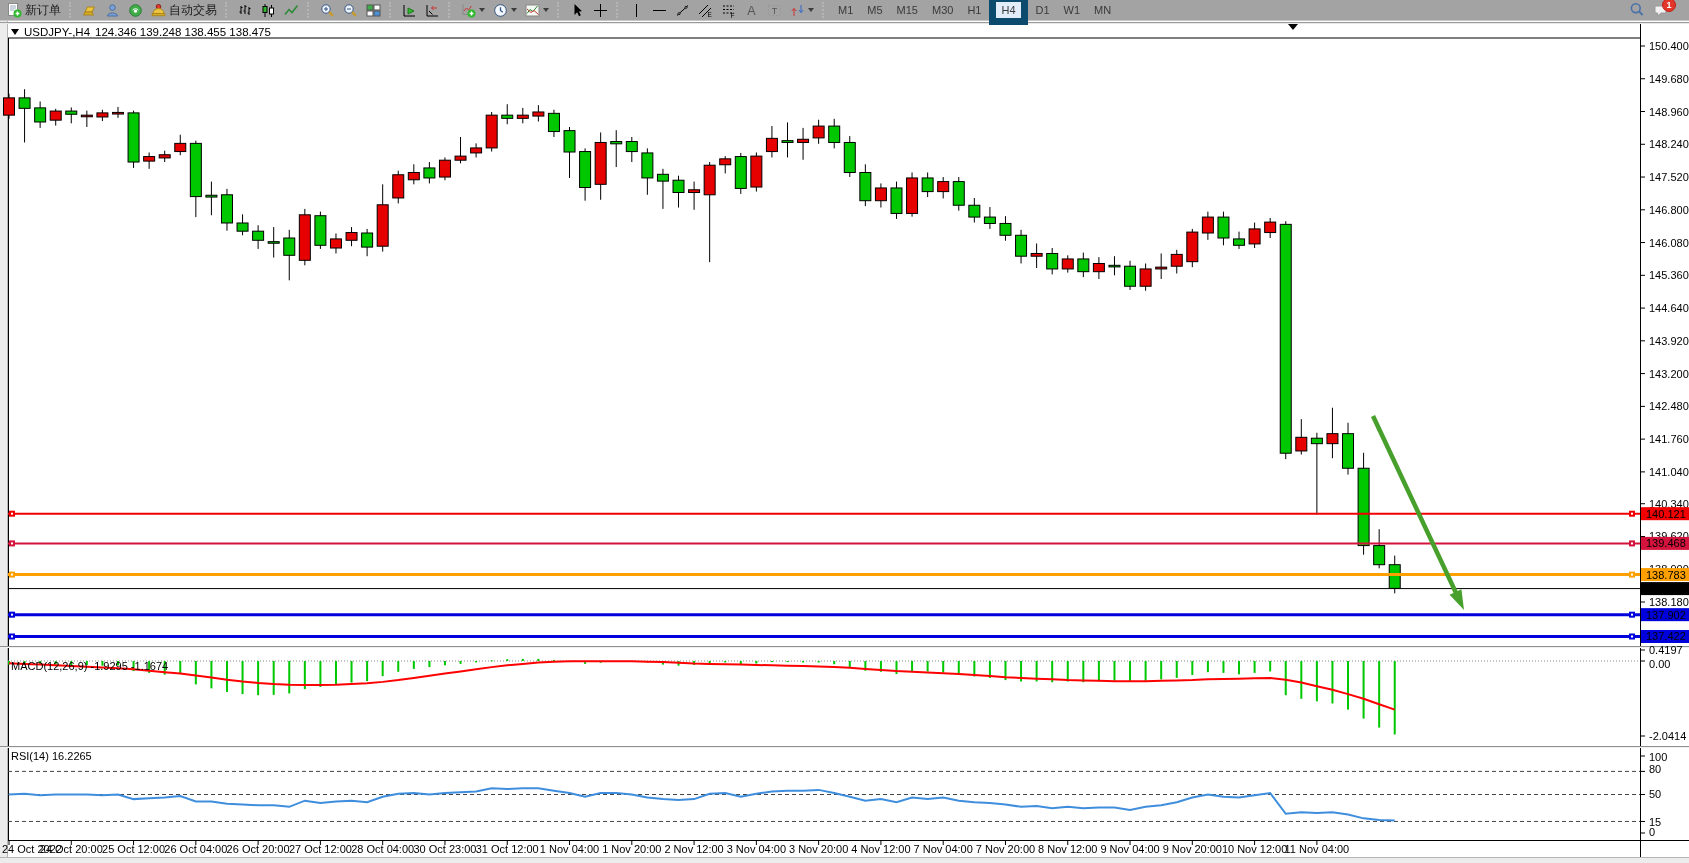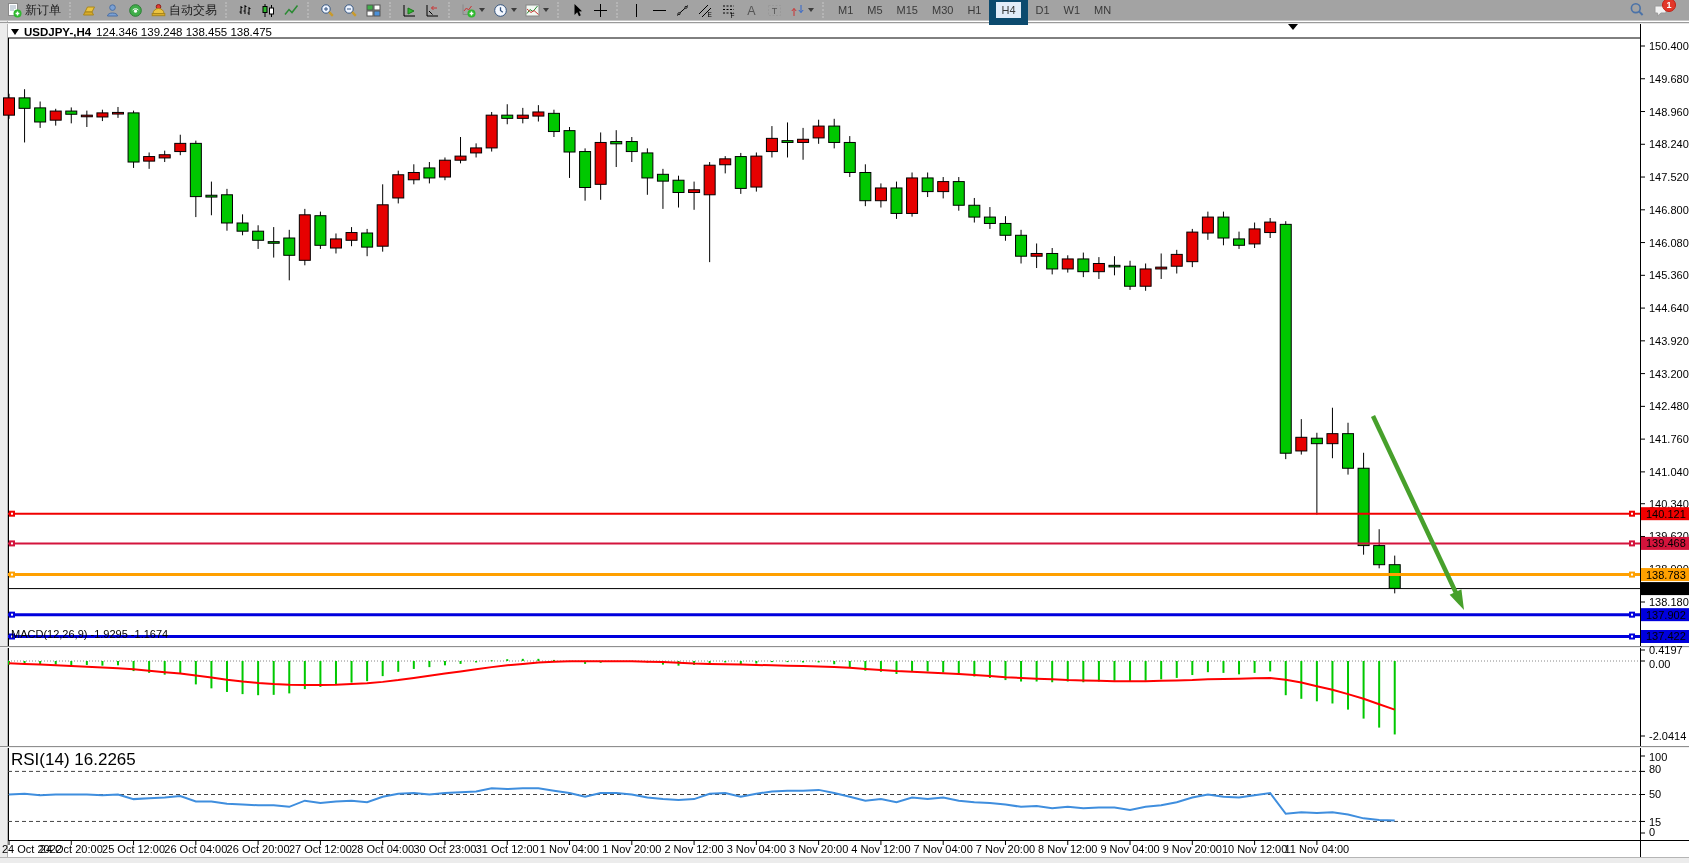--- a/index.html
+++ b/index.html
@@ -20,22 +20,22 @@
   .tf-active{border:7px solid #0c4a6e;background:#e3edf9}
   #right-tools{margin-left:auto;display:flex;align-items:center;margin-right:6px}
   .badge{display:inline-block;background:#e2372a;color:#fff;border-radius:50%;font-size:9px;
          width:12px;height:12px;line-height:12px;text-align:center;margin-left:-7px;
          margin-top:-10px;font-weight:bold;border:1px solid #c02015}
   
   #chart-title{position:absolute;left:11px;top:26px;font-size:11.5px;color:#000;
                display:flex;align-items:center;gap:5px;z-index:3}
   .tri{width:0;height:0;border-left:4px solid transparent;border-right:4px solid transparent;
        border-top:6px solid #000;display:inline-block}
-  #macd-label{position:absolute;left:11px;top:628px;font-size:11px;color:#000;z-index:3}
-  #rsi-label{position:absolute;left:11px;top:750px;font-size:17px;color:#000;z-index:3}
+  #macd-label{position:absolute;left:11px;top:660px;font-size:11px;color:#000;z-index:3}
+  #rsi-label{position:absolute;left:11px;top:750px;font-size:11px;color:#000;z-index:3}
   #chart-holder,#chart-holder svg{position:absolute;top:0;left:0;width:1689px;height:863px}
   #chart-holder text{font-family:"Liberation Sans",sans-serif;font-size:11px;fill:#000}
 </style>
 </head>
 <body>
 
 <div id="toolbar">
     <span class="tb-btn">
       <span>
         <svg width="15" height="15">
@@ -722,21 +722,21 @@
       <text x="1649" y="798">50</text>
       <line x1="1640" y1="821.45" x2="1645" y2="821.45" stroke="#000"></line>
       <text x="1649" y="826">15</text>
       <line x1="1640" y1="833" x2="1645" y2="833" stroke="#000"></line>
       <text x="1649" y="836">0</text>
     </svg>
   </div>
 
 <div id="chart-title">
   <span class="tri"></span>
-  <span style="font-weight:bold">USDJPY-,H4</span>
+  <span style="font-weight:normal">USDJPY-,H4</span>
   <span>124.346 139.248 138.455 138.475</span>
 </div>
 
 <div id="macd-label">
   <span>MACD(12,26,9)</span>
   <span>-1.9295</span>
   <span>-1.1674</span>
 </div>
 
 <div id="rsi-label">

